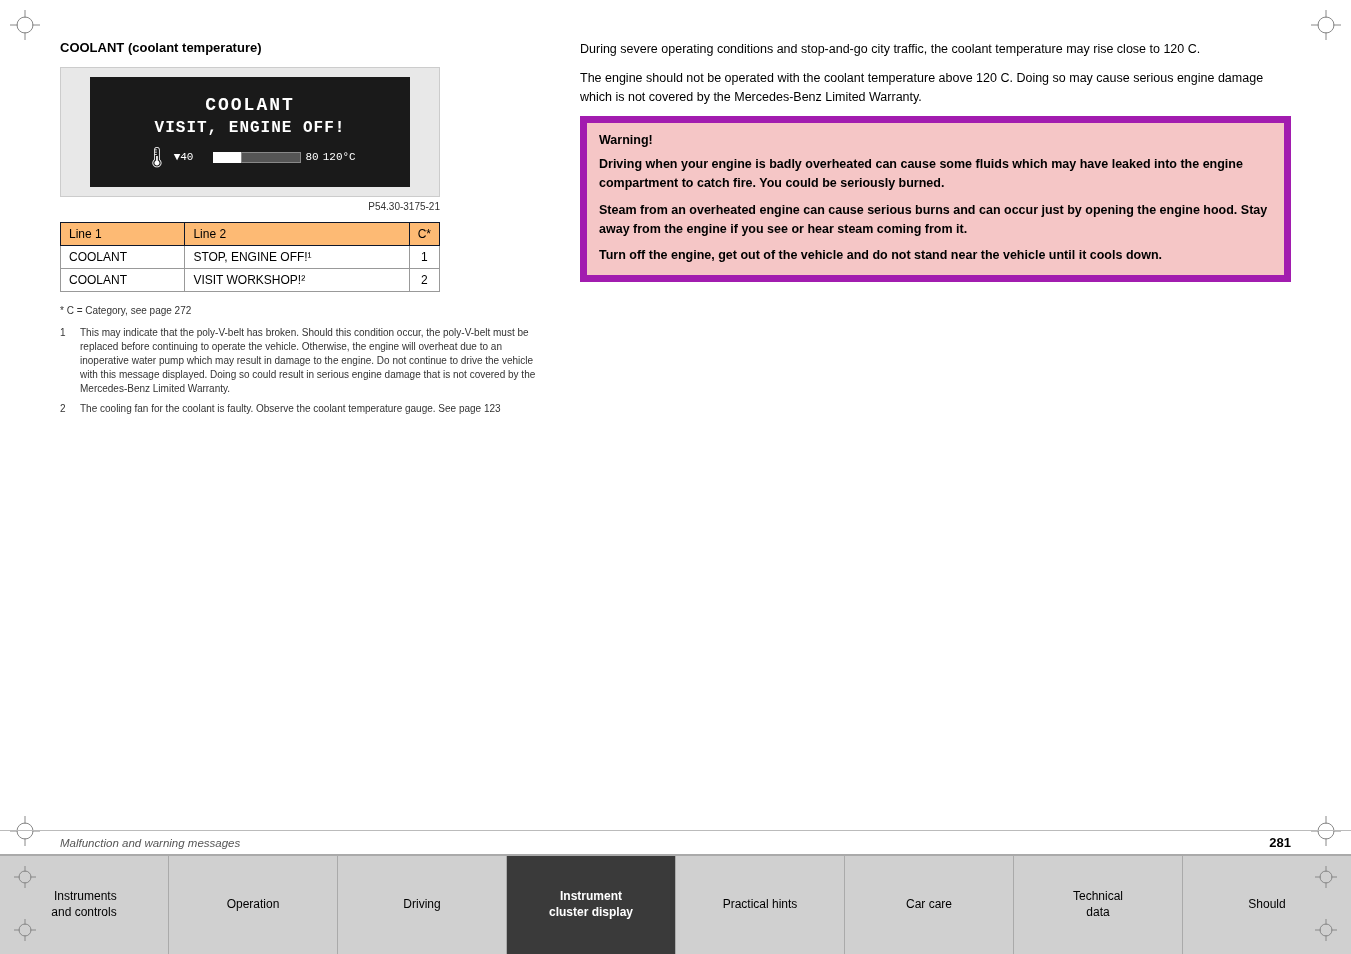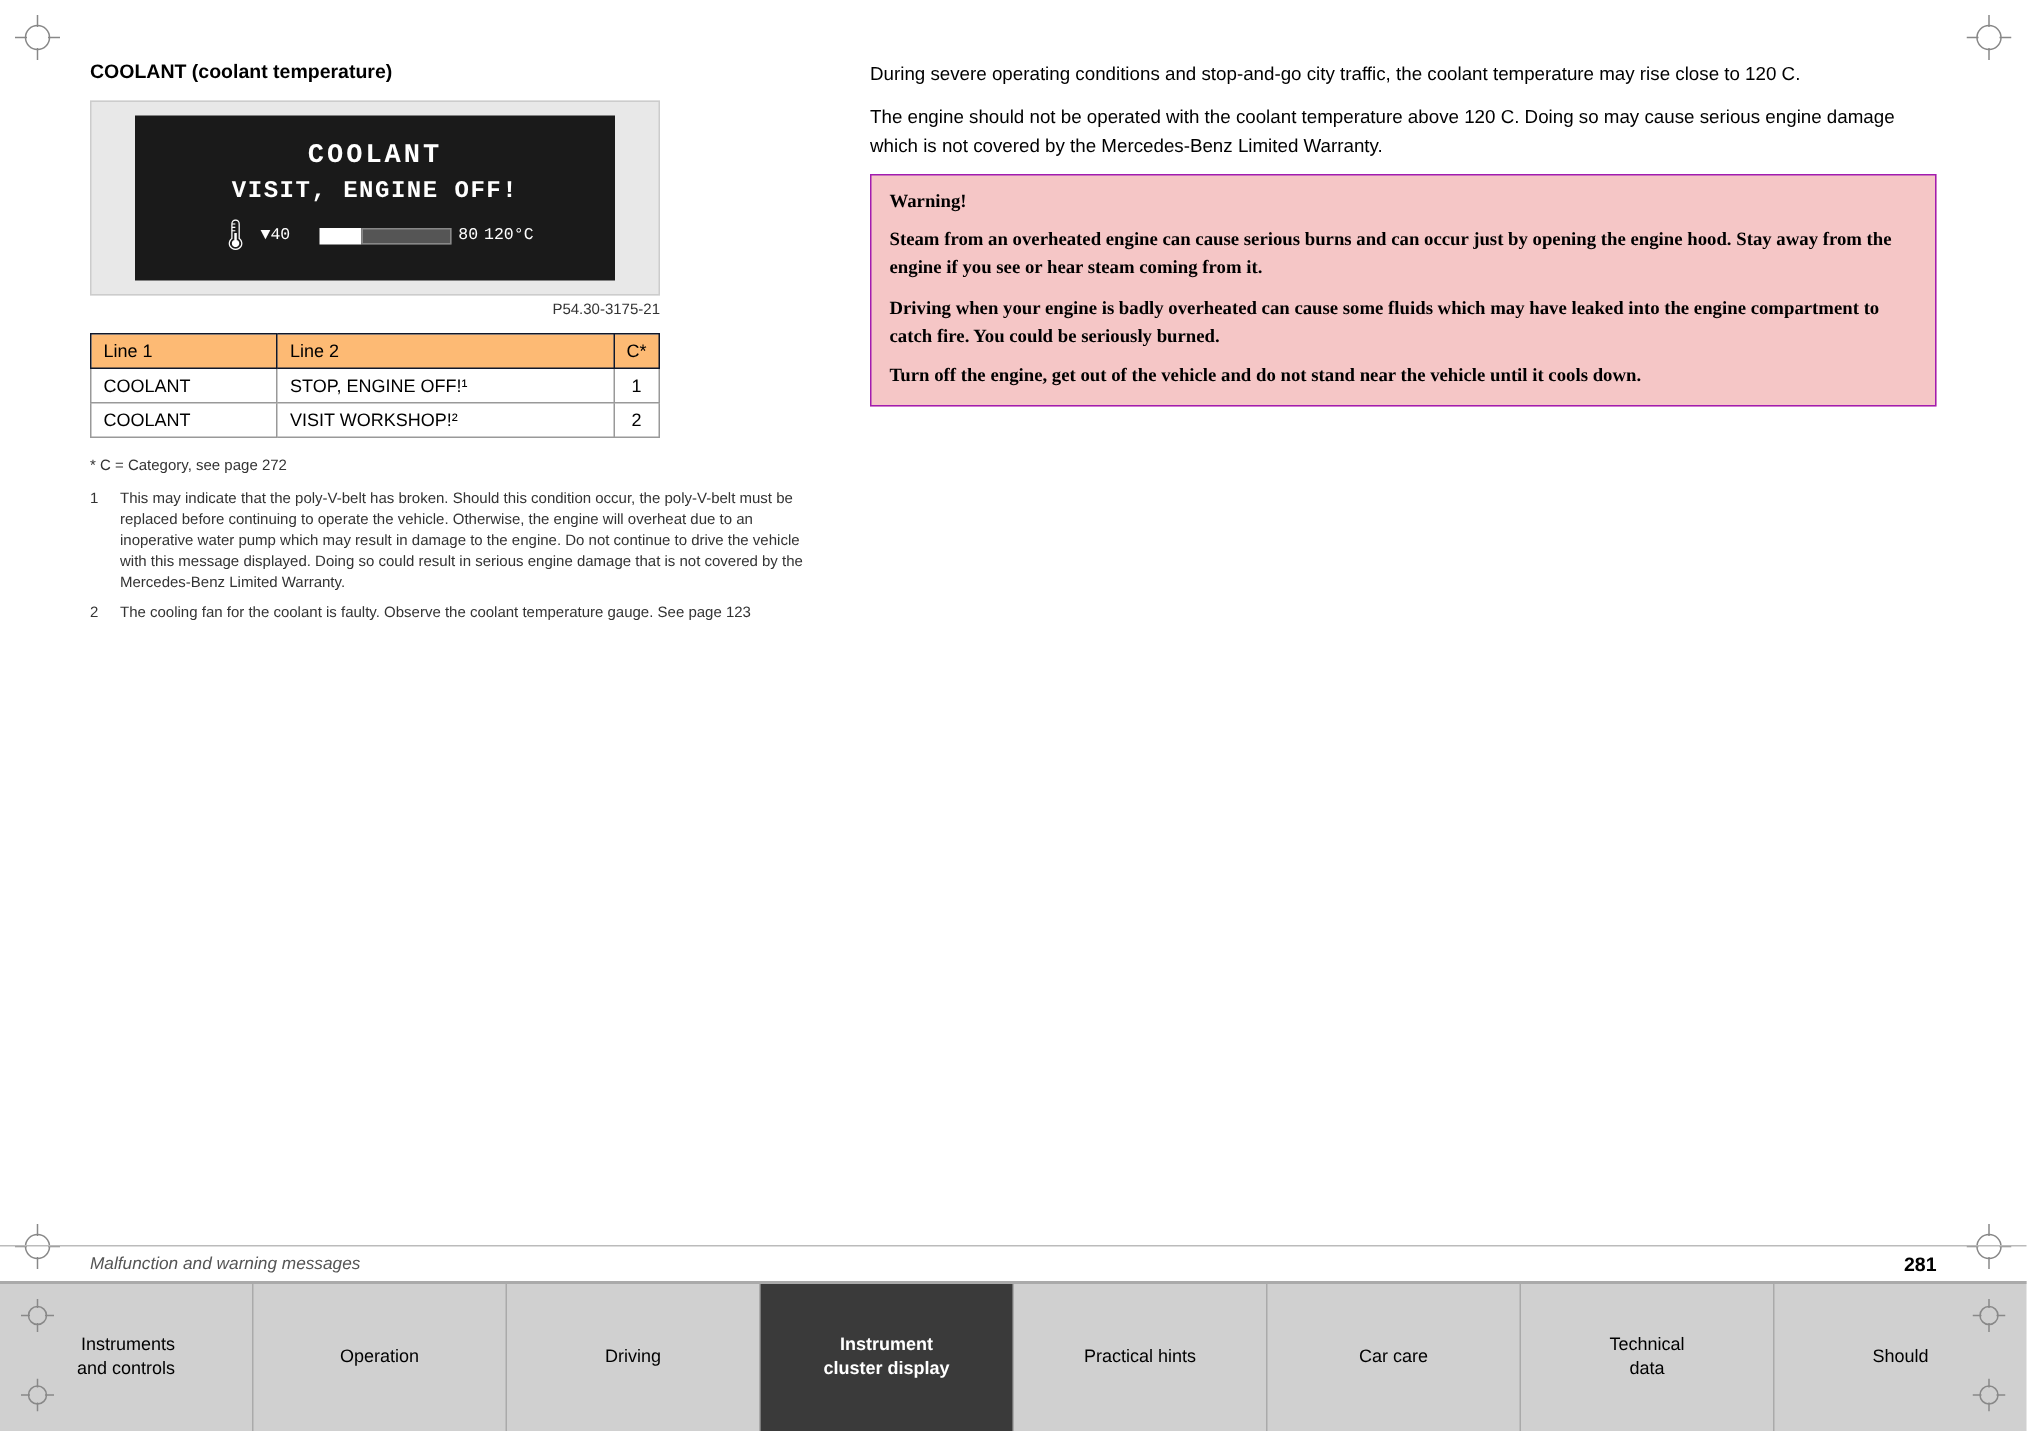--- a/index.html
+++ b/index.html
@@ -144,24 +144,23 @@
 
     
     .right-text p {
       font-size: 12.5px;
       line-height: 1.5;
       margin-bottom: 10px;
     }
 
     .warning-box {
       background: #f5c6c6;
-      border: 1px solid #a21caf;
+      border: 7px solid #a21caf;
       padding: 10px 12px;
       margin-top: 4px;
-      font-family: Liberation Serif, serif;
     }
 
     .warning-title {
       font-size: 12.5px;
       font-weight: bold;
       margin-bottom: 8px;
     }
 
     .warning-box p {
       font-size: 12.5px;
@@ -364,22 +363,22 @@
     </div>
 
     <div class="right-column">
       <div class="right-text" id="right-paragraphs">
       <p>During severe operating conditions and stop-and-go city traffic, the coolant temperature may rise close to 120 C.</p>
           <p>The engine should not be operated with the coolant temperature above 120 C. Doing so may cause serious engine damage which is not covered by the Mercedes-Benz Limited Warranty.</p>
         </div>
       <div class="warning-box">
         <div class="warning-title">Warning!</div>
         <div id="warning-paragraphs">
+            <p>Driving when your engine is badly overheated can cause some fluids which may have leaked into the engine compartment to catch fire. You could be seriously burned.</p>
             <p>Steam from an overheated engine can cause serious burns and can occur just by opening the engine hood. Stay away from the engine if you see or hear steam coming from it.</p>
-            <p>Driving when your engine is badly overheated can cause some fluids which may have leaked into the engine compartment to catch fire. You could be seriously burned.</p>
             <p>Turn off the engine, get out of the vehicle and do not stand near the vehicle until it cools down.</p>
           </div>
       </div>
     </div>
   </div>
 </div>
 
 <div class="page-footer-bar">
   <span class="footer-section-label">Malfunction and warning messages</span>
   <span class="footer-page-num">281</span>

